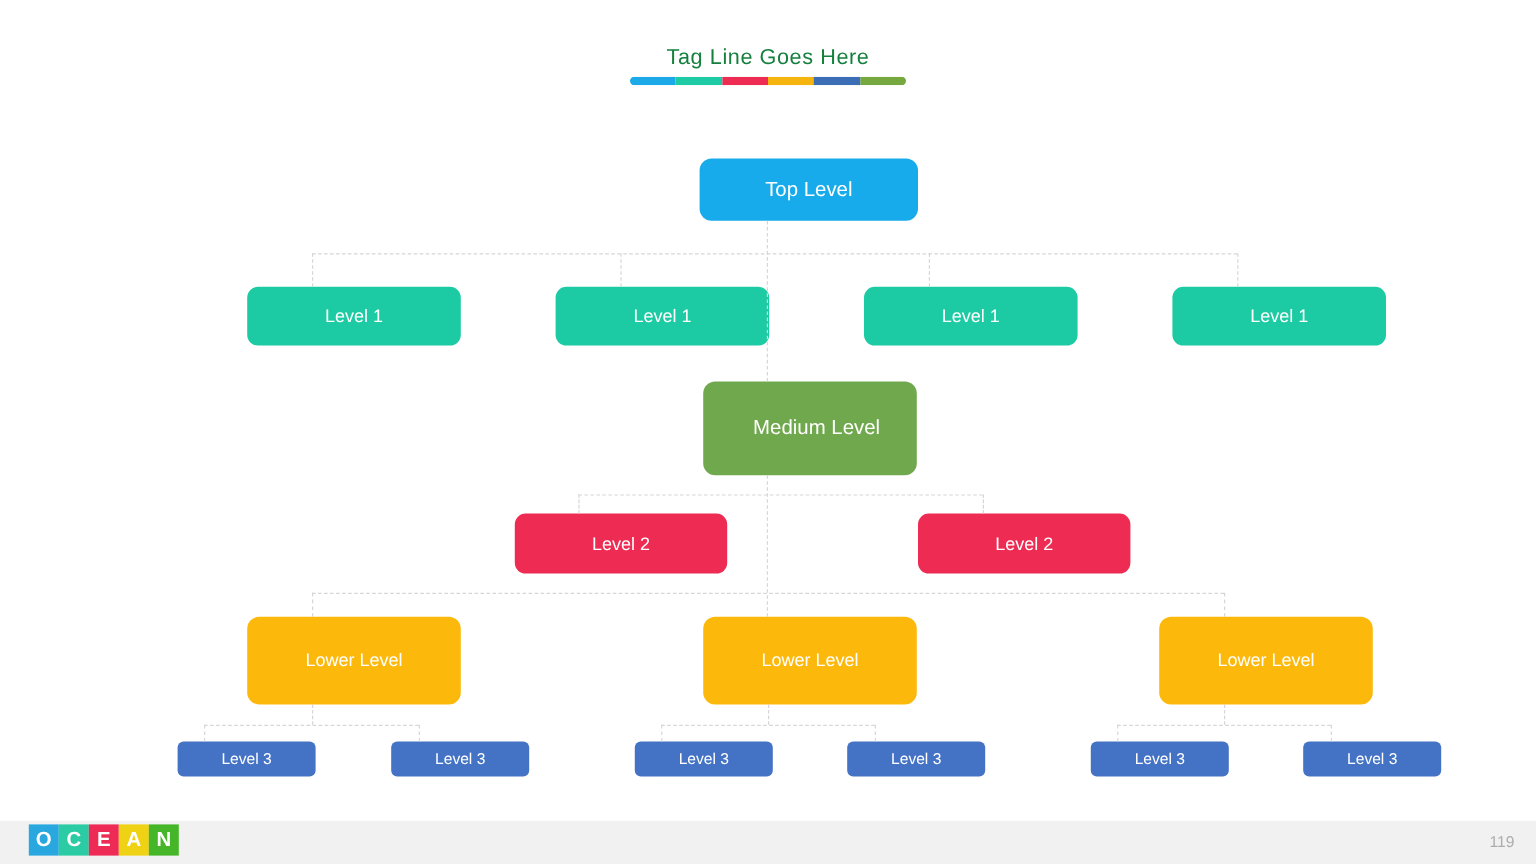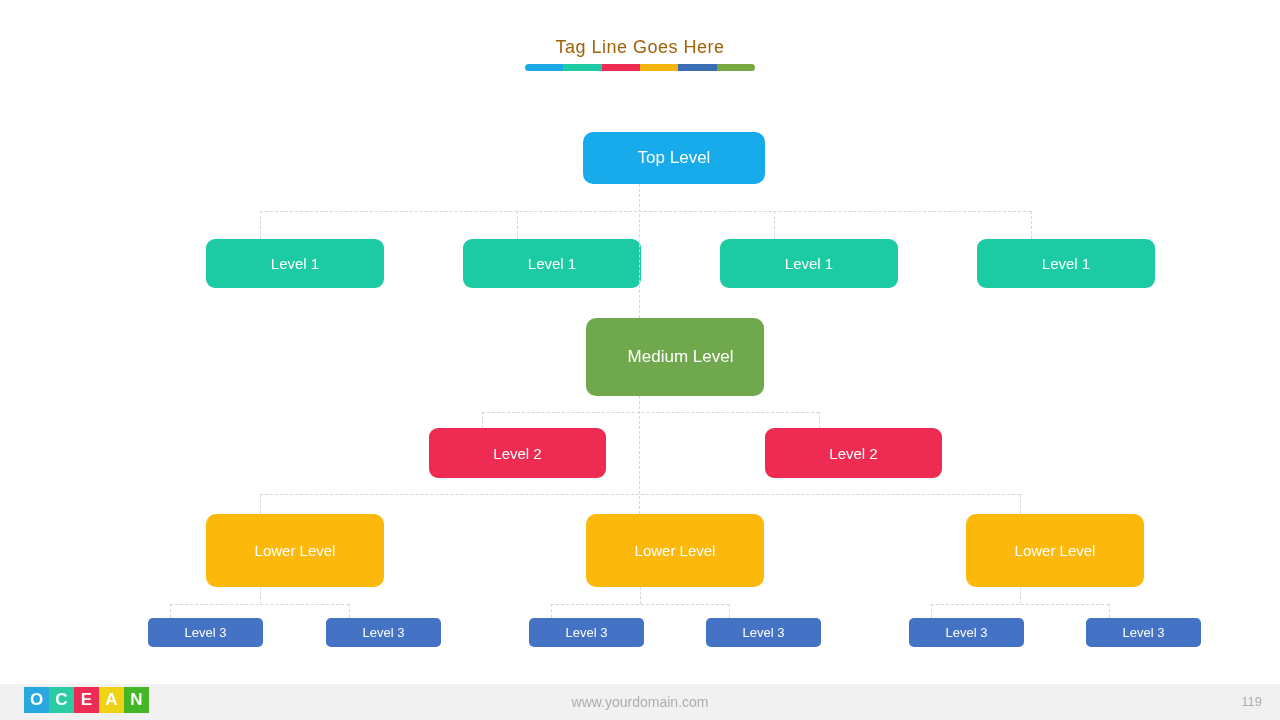--- a/index.html
+++ b/index.html
@@ -29,21 +29,21 @@
                color:#ffffff;font-weight:700;font-size:17px;}
   .domain{position:absolute;left:0;top:10px;width:100%;text-align:center;font-size:14px;}
   .page{position:absolute;right:18px;top:10px;font-size:13px;}
 </style>
 </head>
 <body>
 
 <div class="slide">
 
   <div class="hdr">
-    <div class="tagline" style="color: #a16207;">Tag Line Goes Here</div>
+    <div class="tagline" style="color: #15803d;">Tag Line Goes Here</div>
     <div class="colorbar" id="colorbar">
         <span style="background: rgb(28, 169, 232);"></span>
         <span style="background: rgb(31, 203, 164);"></span>
         <span style="background: rgb(238, 43, 82);"></span>
         <span style="background: rgb(245, 180, 14);"></span>
         <span style="background: rgb(60, 110, 181);"></span>
         <span style="background: rgb(117, 168, 63);"></span>
       </div>
   </div>
 
@@ -93,17 +93,16 @@
     </div>
 
   <div class="footer" id="footer" style="background: rgb(241, 241, 242);">
     <div class="logo" id="logo">
         <div class="block" style="background: rgb(41, 168, 224);">O</div>
         <div class="block" style="background: rgb(43, 204, 164);">C</div>
         <div class="block" style="background: rgb(238, 43, 85);">E</div>
         <div class="block" style="background: rgb(239, 210, 19);">A</div>
         <div class="block" style="background: rgb(70, 182, 41);">N</div>
       </div>
-    <div class="domain" style="color: rgb(173, 173, 173);">www.yourdomain.com</div>
     <div class="page" style="color: rgb(173, 173, 173);">119</div>
   </div>
 
 </div>
 
 </body></html>

